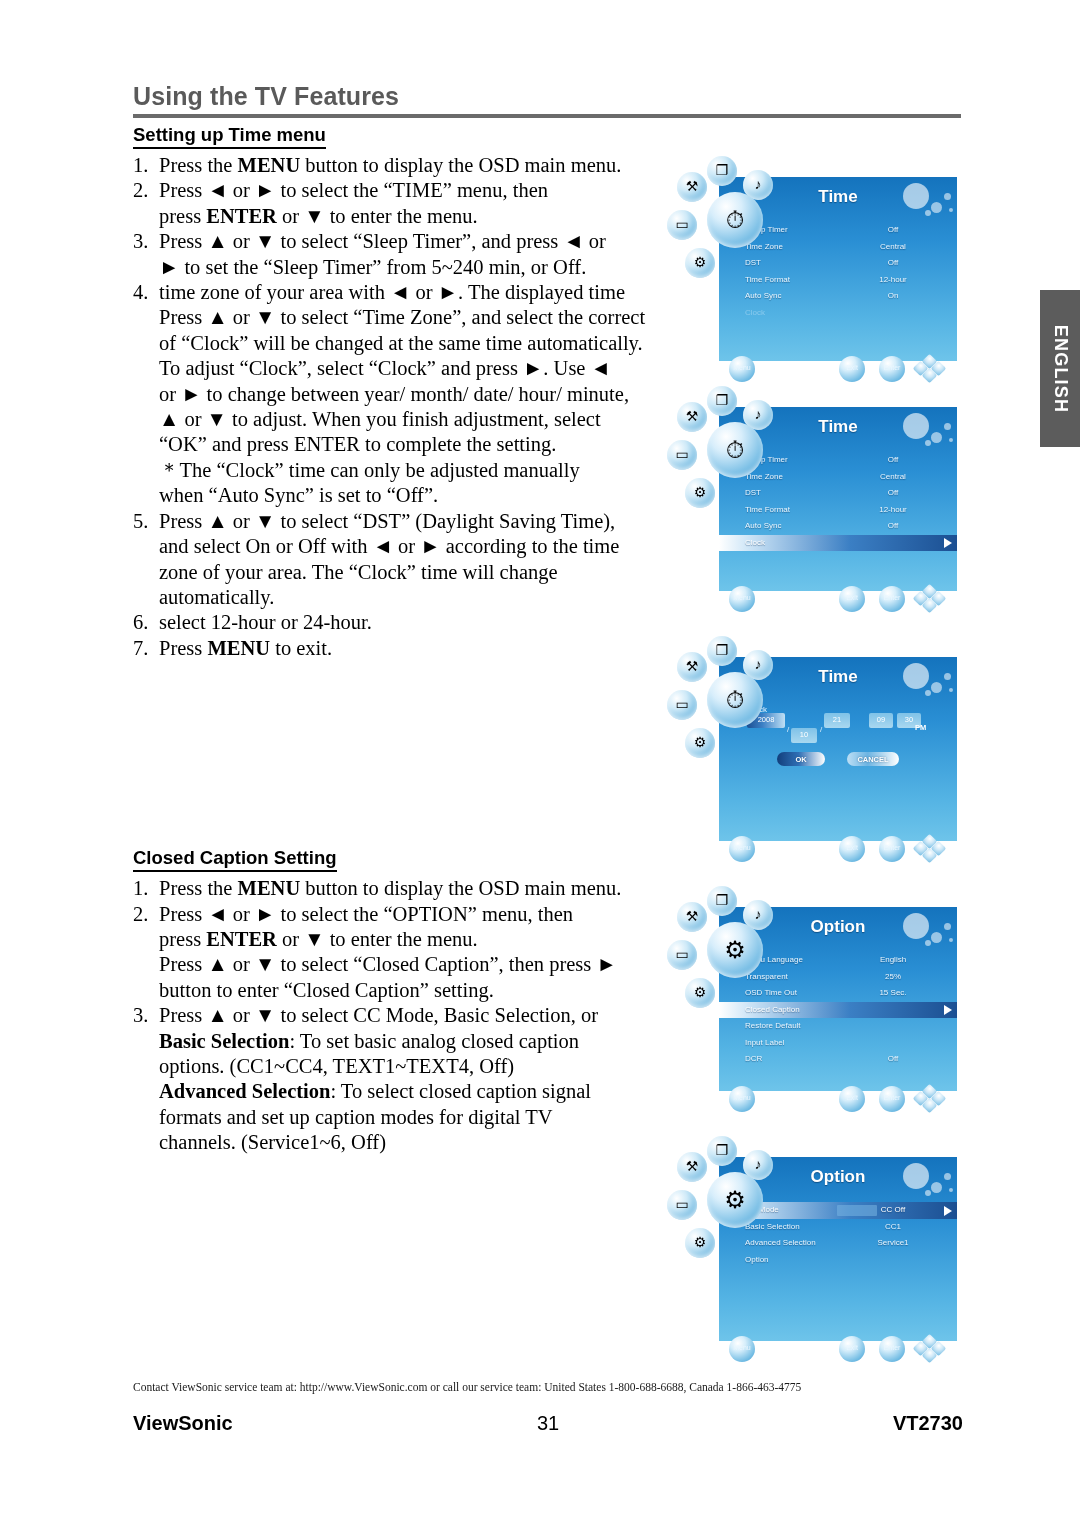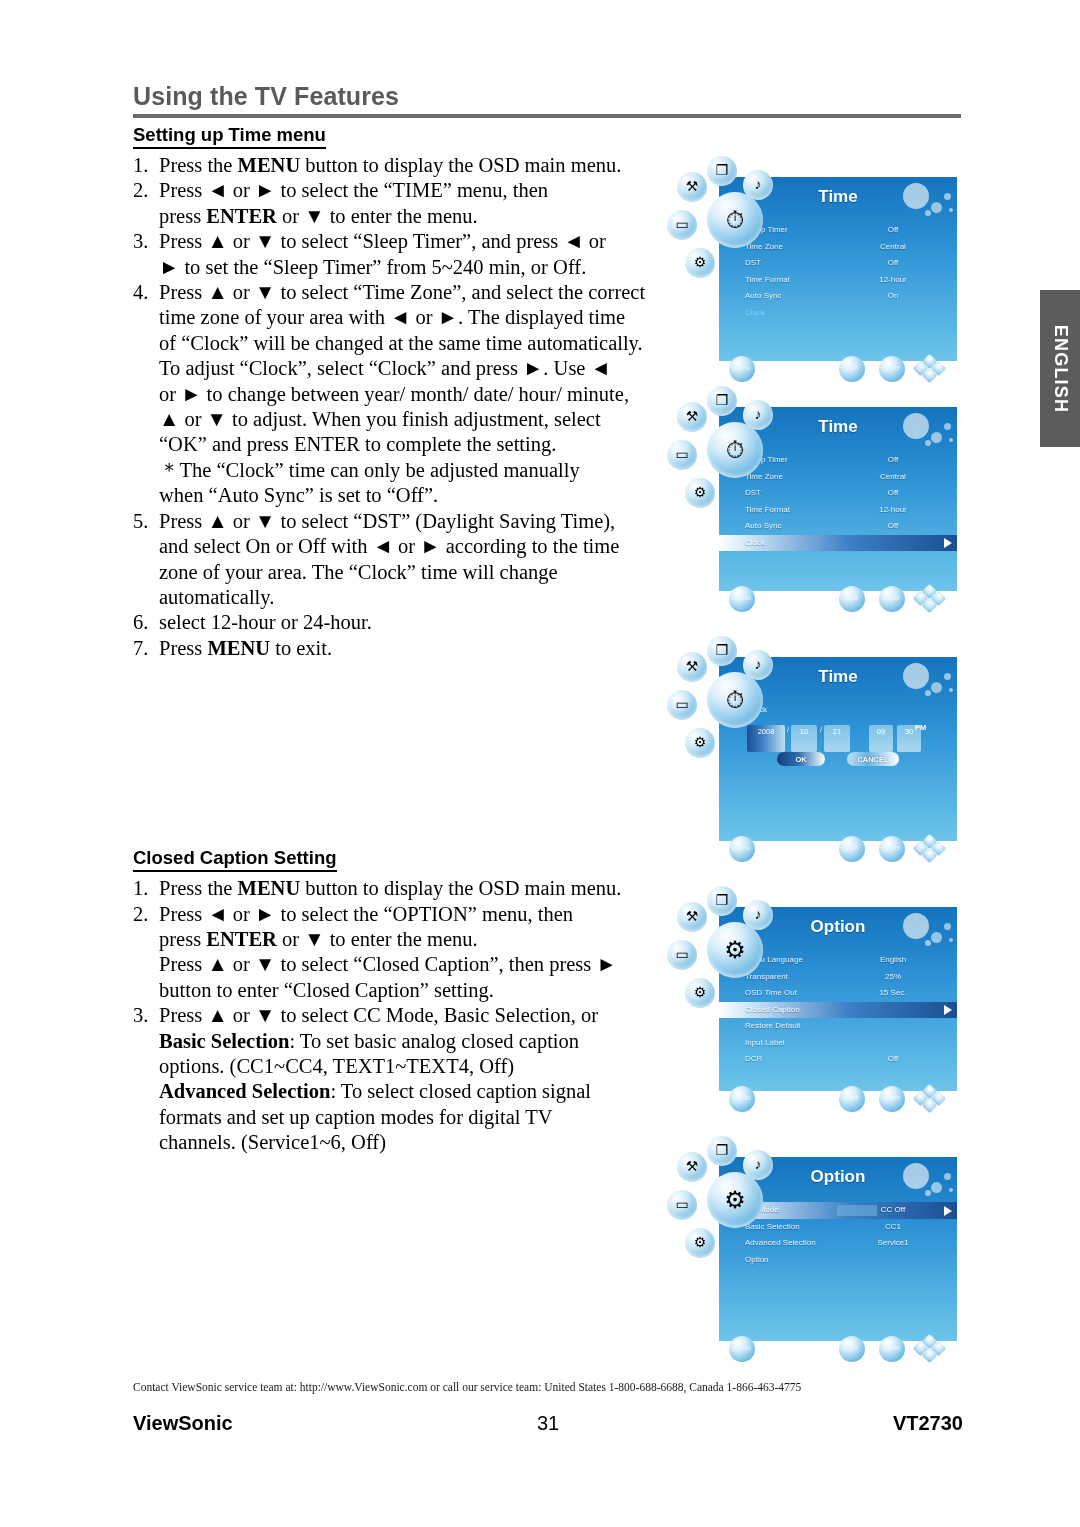--- a/index.html
+++ b/index.html
@@ -112,21 +112,21 @@
   }
 
   
   .clk { position: absolute; left: 0; top: 48px; width: 100%; }
   .clk-lbl {
     position: absolute; left: 28px; top: 0;
     font-family: "Liberation Sans", sans-serif;
     font-size: 8px; color: #eaf6ff;
   }
   .spin {
-    position: absolute; top: 20px; height: 27px;
+    position: absolute; top: 8px; height: 15px;
     background: linear-gradient(180deg,#7fc2e8,#a9d8f0);
     border-radius: 2px;
   }
   .spin.sel { background: linear-gradient(90deg,#1b4f92 0%,#3b7fc4 40%,#bfe0f5 100%); }
   .spin .txt {
     position: absolute; left: 0; top: 2px; width: 100%;
     text-align: center;
     font-family: "Liberation Sans", sans-serif;
     font-size: 7.5px; color: #ffffff;
   }
@@ -238,22 +238,22 @@
           <span class="indent">Press ◄ or ► to select the “TIME” menu, then</span>
           <span class="indent">press <b class="bold">ENTER</b> or ▼ to enter the menu.</span>
         </li>
         <li>
           <span class="num">3.</span>
           <span class="indent">Press ▲ or ▼ to select “Sleep Timer”, and press ◄ or</span>
           <span class="indent">► to set the “Sleep Timer” from 5~240 min, or Off.</span>
         </li>
         <li>
           <span class="num">4.</span>
+          <span class="indent">time zone of your area with ◄ or ►. The displayed time</span>
           <span class="indent">Press ▲ or ▼ to select “Time Zone”, and select the correct</span>
-          <span class="indent">time zone of your area with ◄ or ►. The displayed time</span>
           <span class="indent">of “Clock” will be changed at the same time automatically.</span>
           <span class="indent">To adjust “Clock”, select “Clock” and press ►. Use ◄</span>
           <span class="indent">or ► to change between year/ month/ date/ hour/ minute,</span>
           <span class="indent">▲ or ▼ to adjust. When you finish adjustment, select</span>
           <span class="indent">“OK” and press ENTER to complete the setting.</span>
           <span class="indent">＊The “Clock” time can only be adjusted manually</span>
           <span class="indent">when “Auto Sync” is set to “Off”.</span>
         </li>
         <li>
           <span class="num">5.</span>
@@ -452,21 +452,21 @@
           <div class="bub b1"></div>
           <div class="bub b2"></div>
           <div class="bub b3"></div>
           <div class="bub b4"></div>
           <div class="bub b5"></div>
           <div class="clk">
             <div class="clk-lbl">Clock</div>
             <div class="spin sel" style="left: 28px; width: 38px;">
               <span class="txt">2008</span>
             </div>
-            <div class="spin" style="left: 72px; width: 26px;">
+            <div class="spin" style="left: 72px; width: 26px; margin-top: 15px;">
               <span class="txt">10</span>
             </div>
             <div class="spin" style="left: 105px; width: 26px;">
               <span class="txt">21</span>
             </div>
             <div class="spin" style="left: 150px; width: 24px;">
               <span class="txt">09</span>
             </div>
             <div class="spin" style="left: 178px; width: 24px;">
               <span class="txt">30</span>

